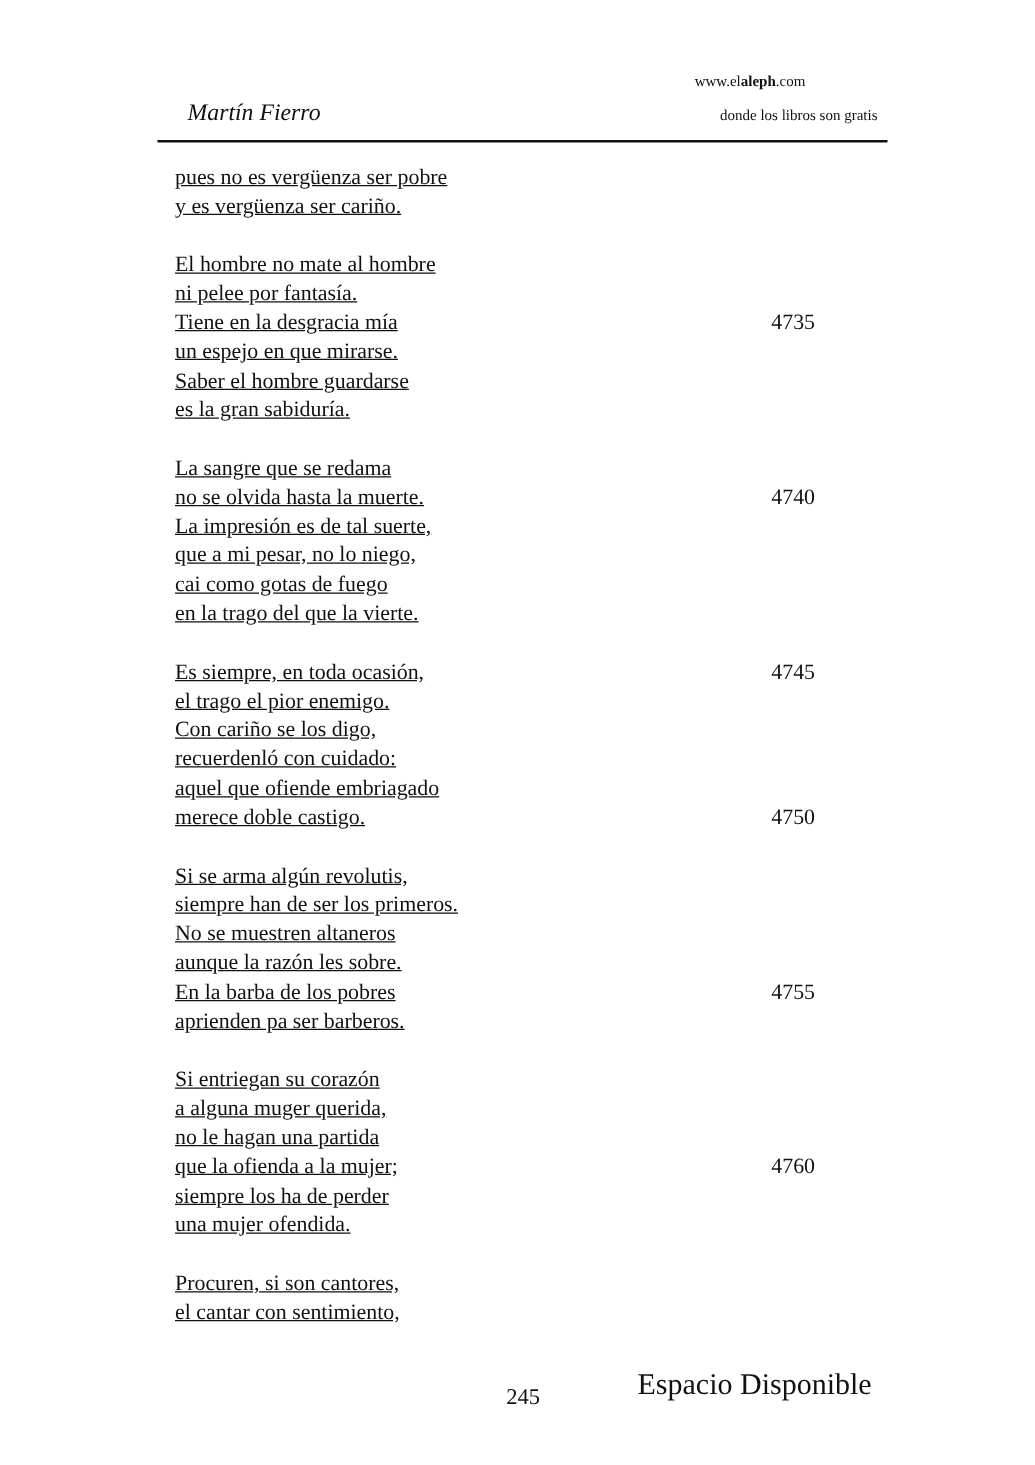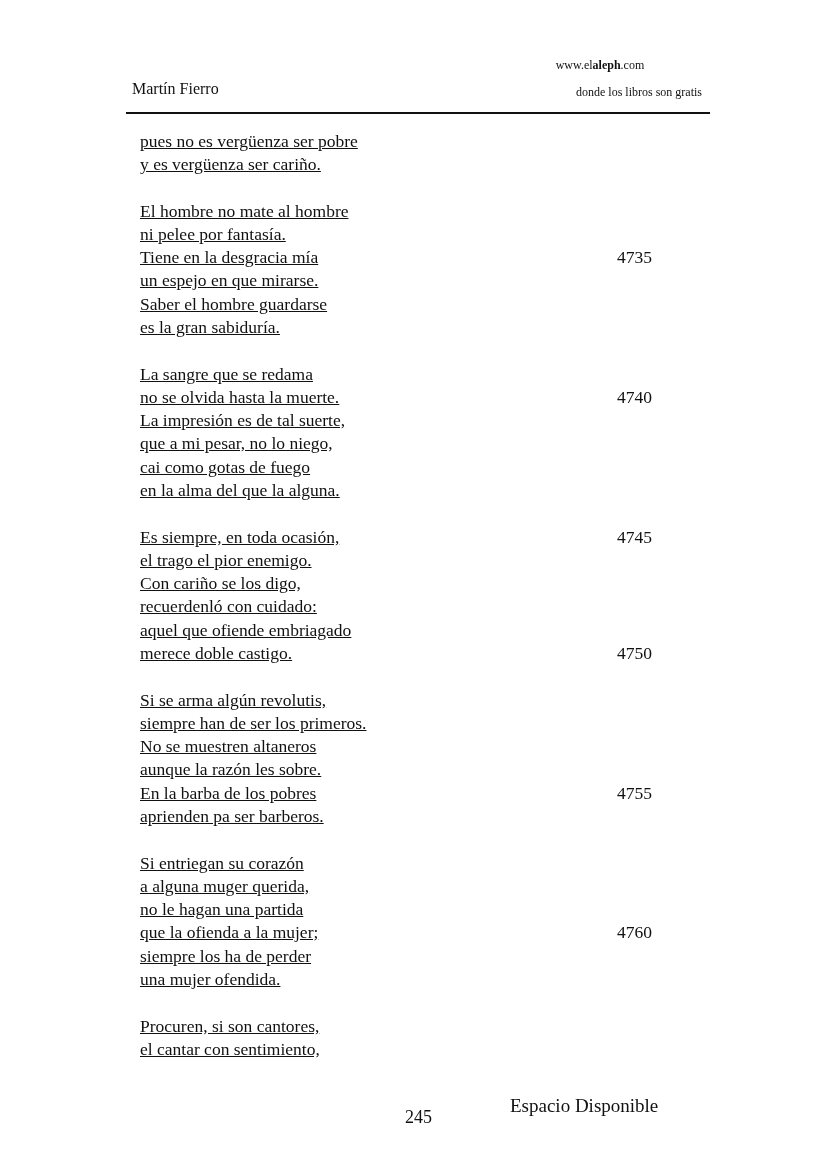--- a/index.html
+++ b/index.html
@@ -1,26 +1,26 @@
 <!DOCTYPE html>
 <html><head>
 <meta charset="utf-8">
 <style>
   html, body { margin:0; padding:0; background:#ffffff; }
   body { width:828px; height:1172px; position:relative; overflow:hidden;
          font-family:"Liberation Serif", "DejaVu Serif", serif; color:#111; }
-  .hdr-title { position:absolute; left:132px; top:80px; font-size:16px; }
+  .hdr-title { position:absolute; left:150px; top:80px; font-size:19px; font-style:italic; }
   .hdr-site { position:absolute; left:498px; width:204px; text-align:center; top:58px; font-size:12px; }
   .hdr-site b { font-weight:bold; }
   .hdr-tag { position:absolute; left:498px; width:204px; text-align:right; top:85px; font-size:12px;font-family:Liberation Serif, serif; }
   .rule { position:absolute; left:126px; width:584px; top:112px; height:2px; background:#111; }
   .line { position:absolute; left:140px; font-size:17.5px; line-height:20px; white-space:nowrap;text-decoration:underline; }
   .num { position:absolute; left:617px; font-size:17.5px; line-height:20px; }
   .footer-page { position:absolute; left:405px; top:1095px; font-size:18px;margin-top:12px; }
-  .footer-note { position:absolute; left:510px; top:1095px; font-size:19px;text-align:right; }
+  .footer-note { position:absolute; left:510px; top:1095px; font-size:24px;text-align:right; }
 </style>
 </head>
 <body>
 
 <div>
   <div class="hdr-title">Martín Fierro</div>
   <div class="hdr-site"><span>www.el</span><b>aleph</b><span>.com</span></div>
   <div class="hdr-tag">donde los libros son gratis</div>
   <div class="rule"></div>
 
@@ -33,21 +33,21 @@
   <div class="line" style="top:270px">un espejo en que mirarse.</div>
   <div class="line" style="top:294px">Saber el hombre guardarse</div>
   <div class="line" style="top:317px">es la gran sabiduría.</div>
   <div class="num" style="top:247px">4735</div>
 
   <div class="line" style="top:364px">La sangre que se redama</div>
   <div class="line" style="top:387px">no se olvida hasta la muerte.</div>
   <div class="line" style="top:410px">La impresión es de tal suerte,</div>
   <div class="line" style="top:433px">que a mi pesar, no lo niego,</div>
   <div class="line" style="top:457px">cai como gotas de fuego</div>
-  <div class="line" style="top:480px">en la alma del que la alguna.</div>
+  <div class="line" style="top:480px">en la trago del que la vierte.</div>
   <div class="num" style="top:387px">4740</div>
 
   <div class="line" style="top:527px">Es siempre, en toda ocasión,</div>
   <div class="line" style="top:550px">el trago el pior enemigo.</div>
   <div class="line" style="top:573px">Con cariño se los digo,</div>
   <div class="line" style="top:596px">recuerdenló con cuidado:</div>
   <div class="line" style="top:620px">aquel que ofiende embriagado</div>
   <div class="line" style="top:643px">merece doble castigo.</div>
   <div class="num" style="top:527px">4745</div>
   <div class="num" style="top:643px">4750</div>

